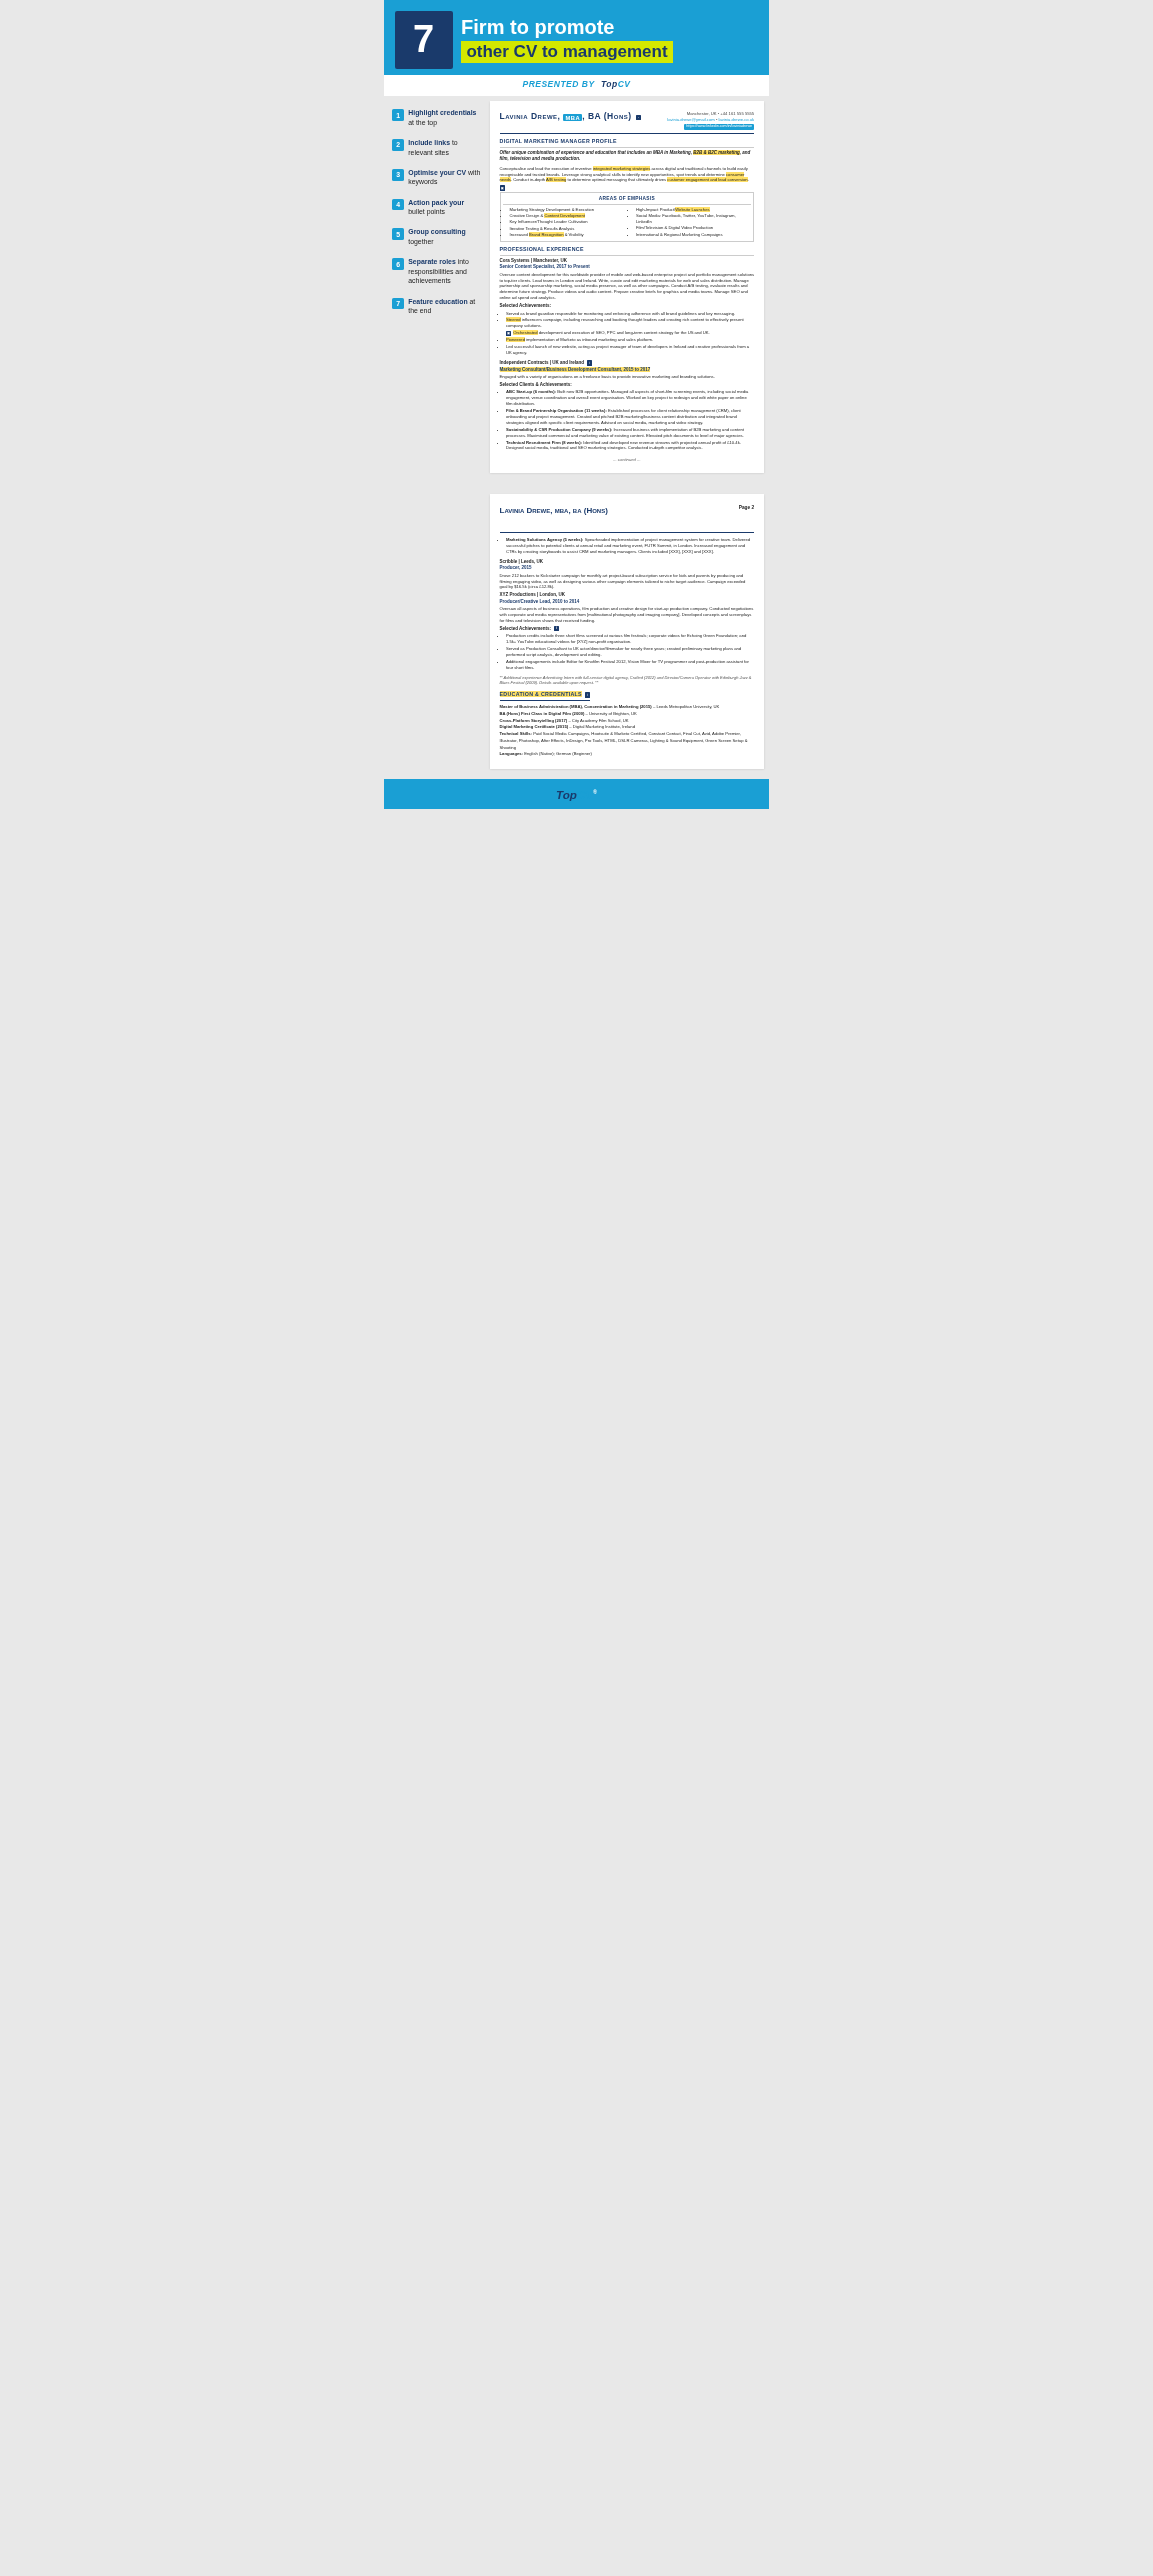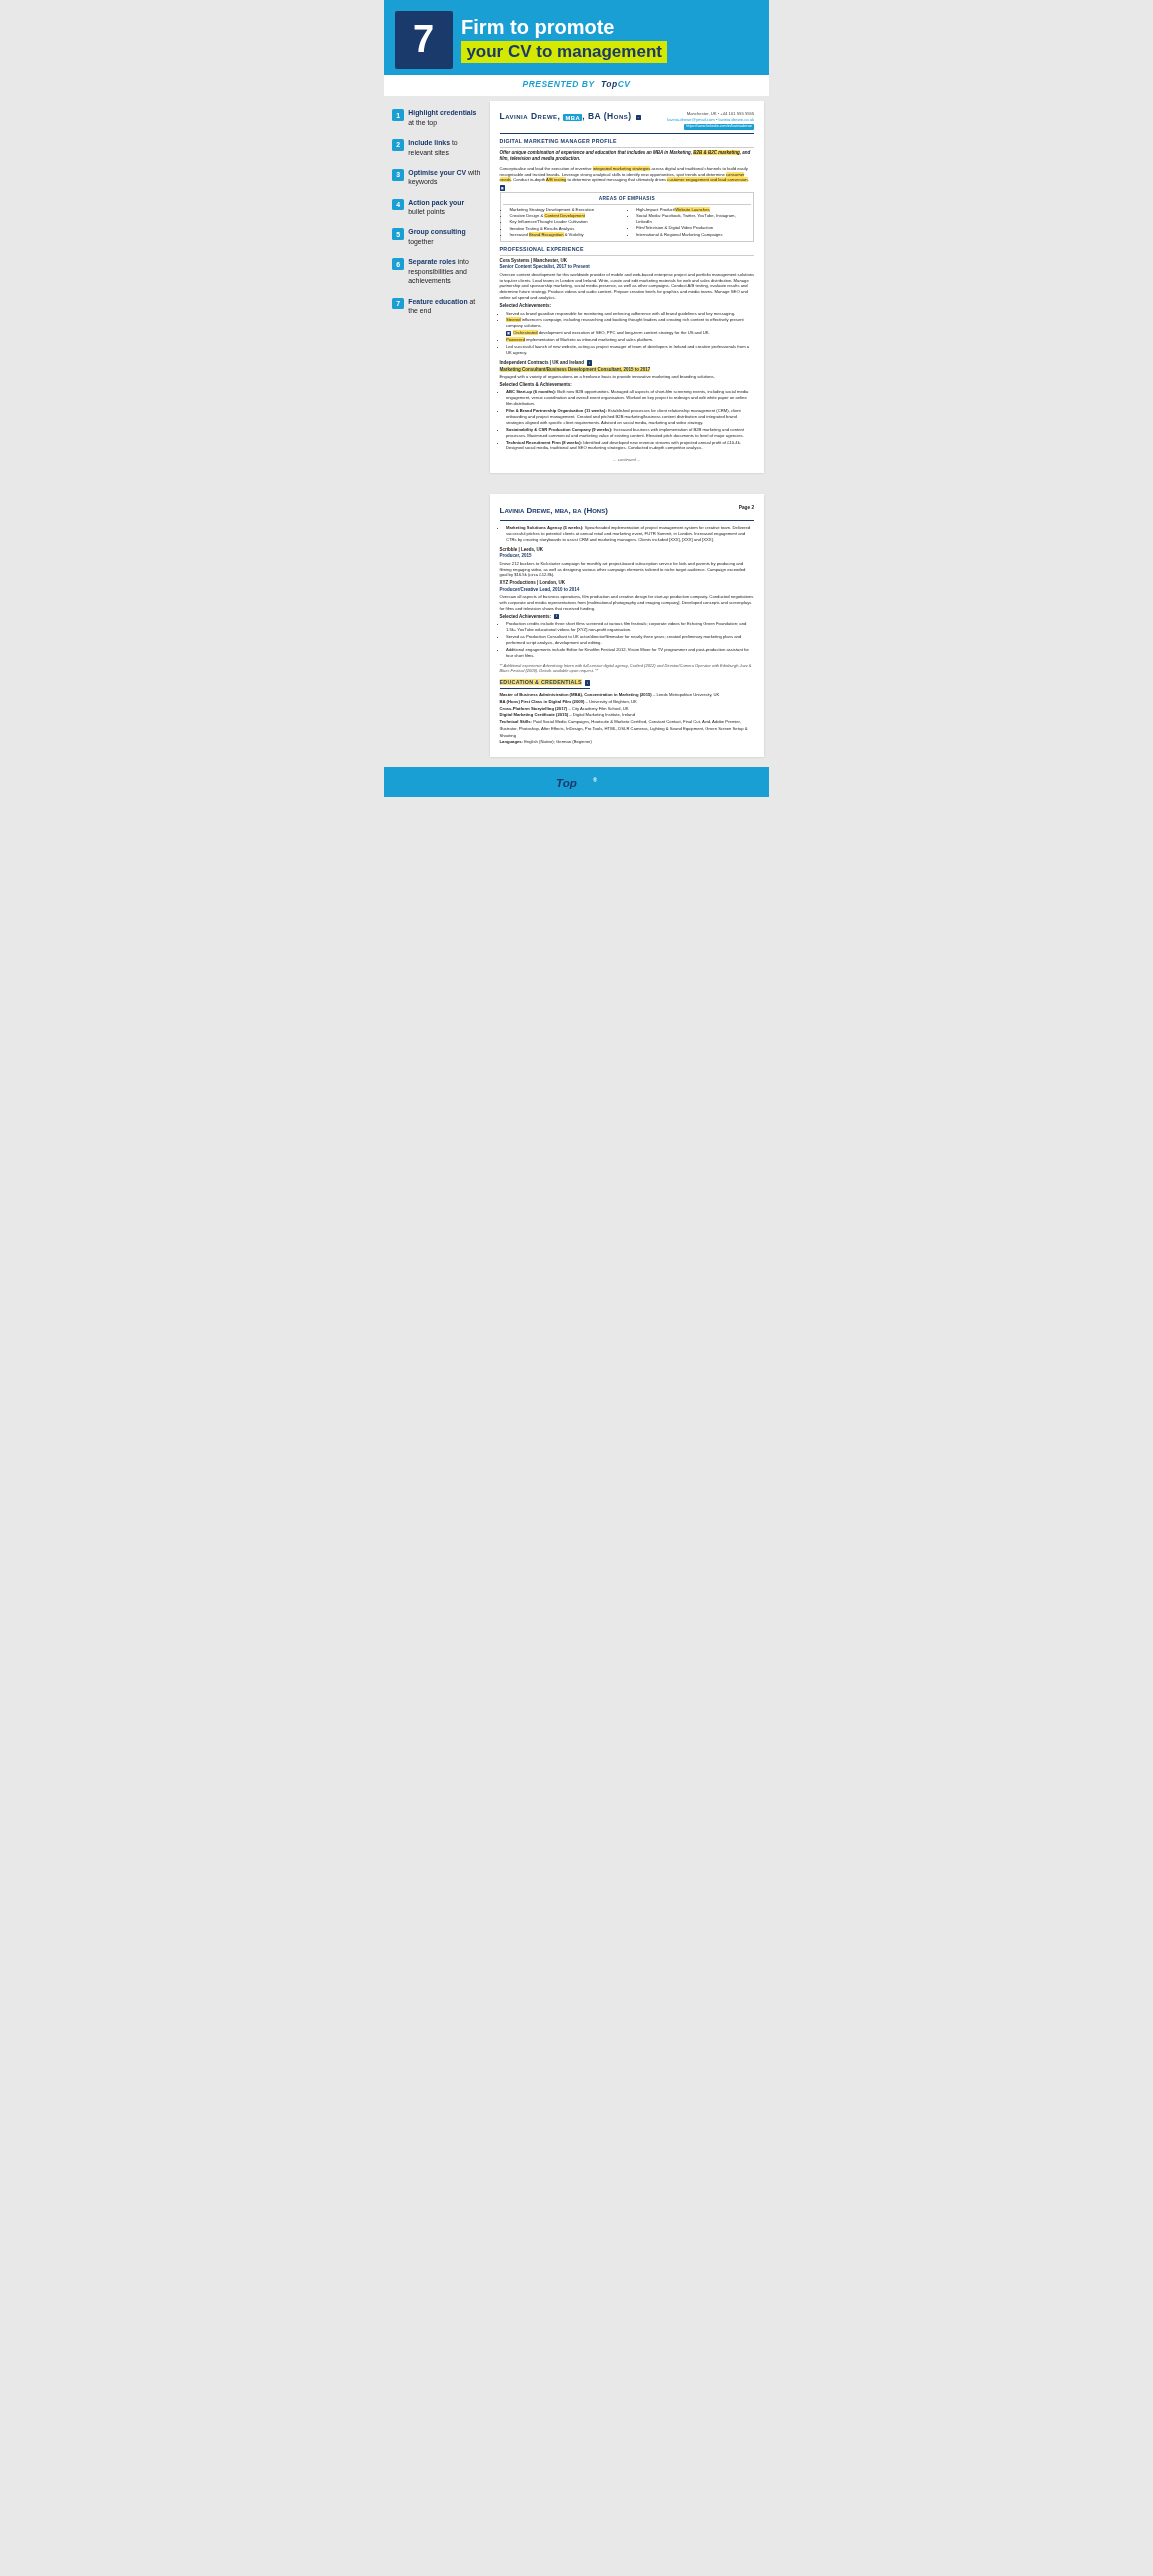--- a/index.html
+++ b/index.html
@@ -234,21 +234,21 @@
       font-size: 4.8px;
       line-height: 1.4;
       color: #222;
       box-shadow: 0 0.5px 2.1px rgba(0,0,0,0.15);
     }
     .p2-header-row {
       display: flex;
       justify-content: space-between;
       align-items: flex-start;
       border-bottom: 1.1px solid #1a3a6b;
-      padding-bottom: 4px;
+      padding-bottom: 16px;
       margin-bottom: 4.2px;
     }
     .p2-name {
       font-size: 8px;
       font-weight: 900;
       font-variant: small-caps;
       color: #1a3a6b;
     }
     .p2-page {
       font-size: 4.8px;
@@ -310,21 +310,21 @@
 </head>
 <body>
 
 <div class="header">
   <div class="header-content">
     <div class="number-box">
       <span>7</span>
     </div>
     <div class="header-title-block">
       <div class="ways">Firm to promote</div>
-      <div class="subtitle-bar">your CV to management</div>
+      <div class="subtitle-bar">other CV to management</div>
     </div>
   </div>
   <div style="height:6.4px;"></div>
 </div>
 
 <div class="presented-by">
   <span>PRESENTED BY</span>
   &nbsp;
   <span>
     <span class="top">Top</span><span style="color:#1a9fd4;font-weight:900;font-style:italic;font-size:8.5px;">CV</span>

